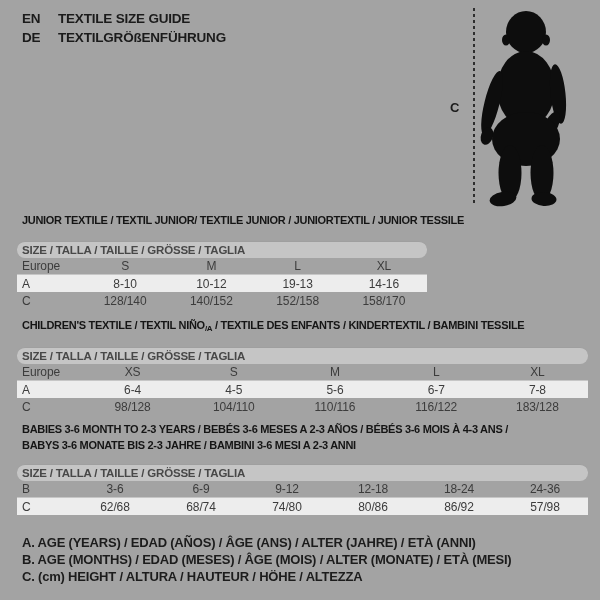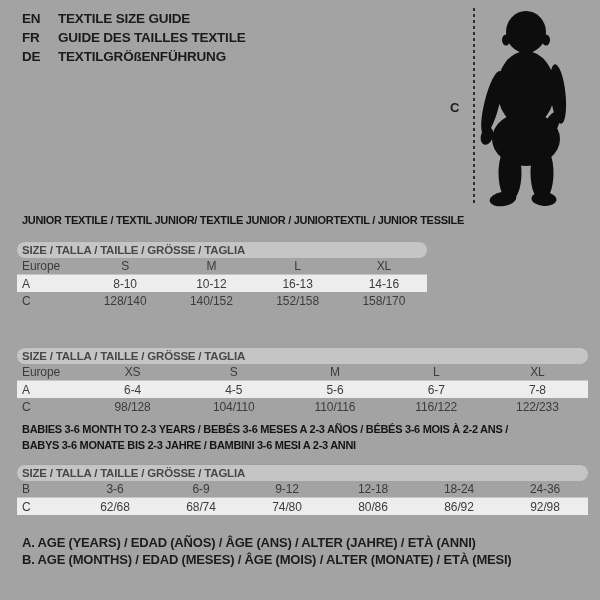--- a/index.html
+++ b/index.html
@@ -44,24 +44,20 @@
 <body>
 
 <div class="page">
 
   <div class="langs">
     <div class="lang-row">
       <span class="code">EN</span>
       <span>TEXTILE SIZE GUIDE</span>
     </div>
     <div class="lang-row">
-      <span class="code">FR</span>
-      <span>GUIDE DES TAILLES TEXTILE</span>
-    </div>
-    <div class="lang-row">
       <span class="code">DE</span>
       <span>TEXTILGRÖßENFÜHRUNG</span>
     </div>
   </div>
 
   <div class="dotline"></div>
   <div class="c-label">C</div>
   <svg class="baby-svg" width="92" height="202" viewBox="0 0 92 202">
     <g fill="#0d0d0d">
       <ellipse cx="48" cy="26" rx="20" ry="21"></ellipse>
@@ -90,32 +86,35 @@
       <span class="lab">Europe</span>
       <span class="c">S</span>
       <span class="c">M</span>
       <span class="c">L</span>
       <span class="c">XL</span>
     </div>
     <div class="t-row alt">
       <span class="lab">A</span>
       <span class="c">8-10</span>
       <span class="c">10-12</span>
-      <span class="c">16-13</span>
+      <span class="c">19-13</span>
       <span class="c">14-16</span>
     </div>
     <div class="t-row">
       <span class="lab">C</span>
       <span class="c">128/140</span>
       <span class="c">140/152</span>
       <span class="c">152/158</span>
       <span class="c">158/170</span>
     </div>
   </div>
 
+  <div class="sec-title" style="top:319px">
+    <span>CHILDREN'S TEXTILE / TEXTIL NIÑO</span><span class="sub">/A</span><span> / TEXTILE DES ENFANTS / KINDERTEXTIL / BAMBINI TESSILE</span>
+  </div>
 
   <div class="size-table tw-wide" style="top:347px">
     <div class="t-bar">
       <span>SIZE / TALLA / TAILLE / GRÖSSE / TAGLIA</span>
     </div>
     <div class="t-row first">
       <span class="lab">Europe</span>
       <span class="c">XS</span>
       <span class="c">S</span>
       <span class="c">M</span>
@@ -129,25 +128,25 @@
       <span class="c">5-6</span>
       <span class="c">6-7</span>
       <span class="c">7-8</span>
     </div>
     <div class="t-row">
       <span class="lab">C</span>
       <span class="c">98/128</span>
       <span class="c">104/110</span>
       <span class="c">110/116</span>
       <span class="c">116/122</span>
-      <span class="c">122/233</span>
+      <span class="c">183/128</span>
     </div>
   </div>
 
-  <div class="sec-title" style="top:423px">BABIES 3-6 MONTH TO 2-3 YEARS / BEBÉS 3-6 MESES A 2-3 AÑOS / BÉBÉS 3-6 MOIS À 2-2 ANS /</div>
+  <div class="sec-title" style="top:423px">BABIES 3-6 MONTH TO 2-3 YEARS / BEBÉS 3-6 MESES A 2-3 AÑOS / BÉBÉS 3-6 MOIS À 4-3 ANS /</div>
   <div class="sec-title" style="top:439px">BABYS 3-6 MONATE BIS 2-3 JAHRE / BAMBINI 3-6 MESI A 2-3 ANNI</div>
 
   <div class="size-table tw-wide" style="top:464px">
     <div class="t-bar">
       <span>SIZE / TALLA / TAILLE / GRÖSSE / TAGLIA</span>
     </div>
     <div class="t-row first">
       <span class="lab-sm">B</span>
       <span class="c">3-6</span>
       <span class="c">6-9</span>
@@ -156,22 +155,23 @@
       <span class="c">18-24</span>
       <span class="c">24-36</span>
     </div>
     <div class="t-row alt">
       <span class="lab-sm">C</span>
       <span class="c">62/68</span>
       <span class="c">68/74</span>
       <span class="c">74/80</span>
       <span class="c">80/86</span>
       <span class="c">86/92</span>
-      <span class="c">92/98</span>
+      <span class="c">57/98</span>
     </div>
   </div>
 
   <div class="legend">
     <div>A. AGE (YEARS) / EDAD (AÑOS) / ÂGE (ANS) / ALTER (JAHRE) / ETÀ (ANNI)</div>
     <div>B. AGE (MONTHS) / EDAD (MESES) / ÂGE (MOIS) / ALTER (MONATE) / ETÀ (MESI)</div>
+    <div>C. (cm) HEIGHT / ALTURA / HAUTEUR / HÖHE / ALTEZZA</div>
   </div>
 
 </div>
 
 </body></html>

